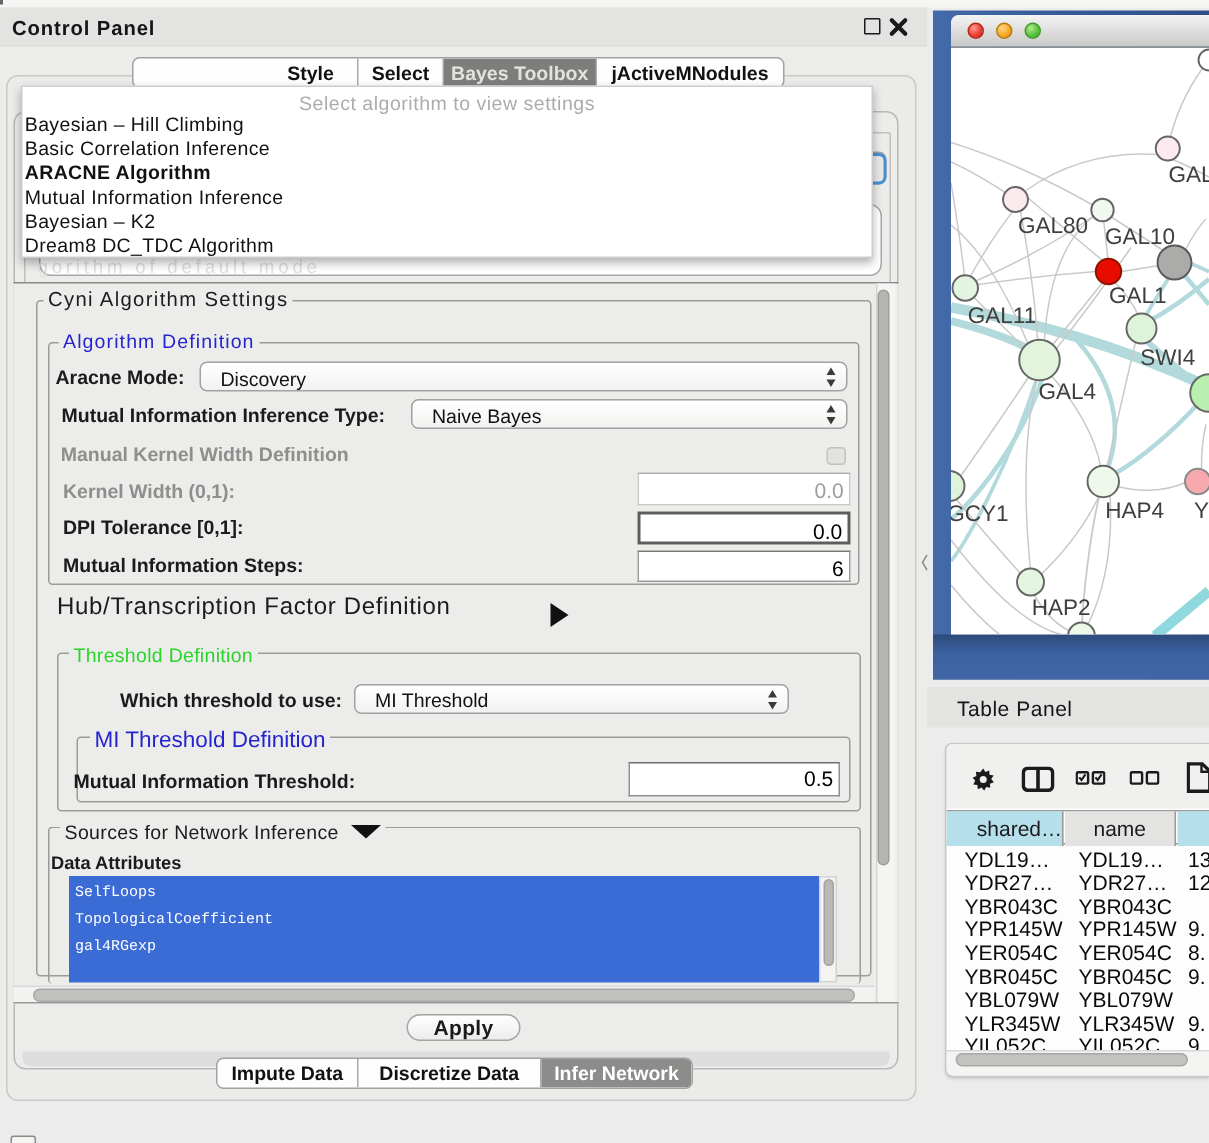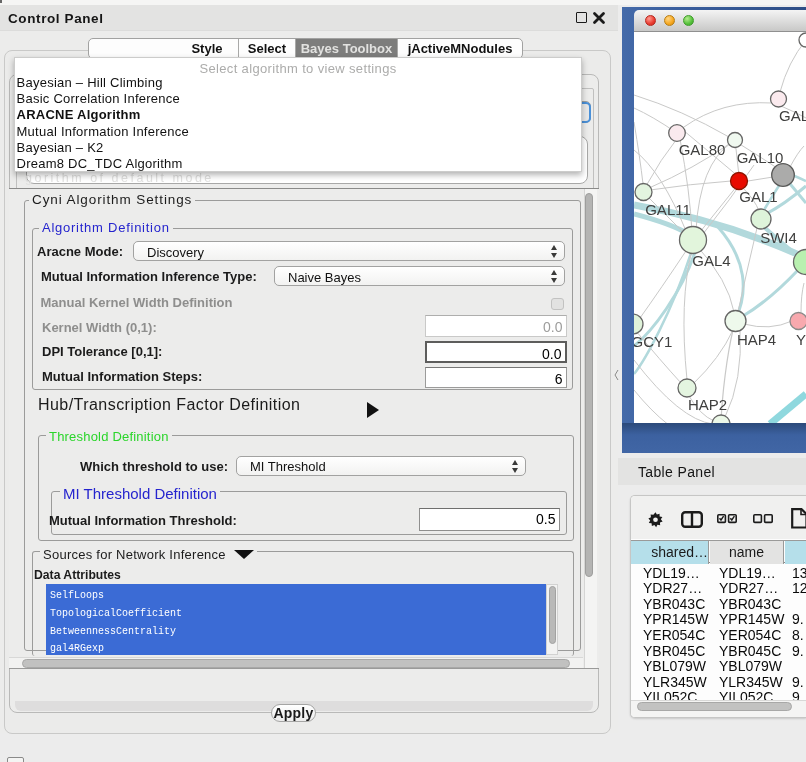--- a/index.html
+++ b/index.html
@@ -98,30 +98,34 @@
   <span class="abs" style="left:60px;top:479.5px;background:#ececeb;padding:0 3px;font-size:15px;color:#2524ce;">MI Threshold Definition</span>
   <span class="abs lbl" style="left:49px;top:507.5px;">Mutual Information Threshold:</span>
   <div class="abs fld" style="left:419px;top:502.5px;width:141px;height:23px;border:1px solid #8f8f8e;border-top-color:#6f6f6e;color:#000;line-height:21px;">0.5</div>
 
   <div class="abs" style="left:32px;top:545.5px;width:542px;height:105px;border:1px solid #9b9b9a;border-radius:3px;border-bottom:none;"></div>
   <span class="abs" style="left:40px;top:542.2px;background:#ececeb;padding:0 3px;font-size:13px;letter-spacing:0.25px;color:#1c1c1c;">Sources for Network Inference<span style="display:inline-block;width:0;height:0;border-top:9px solid #111;border-left:10px solid transparent;border-right:10px solid transparent;vertical-align:0px;margin-left:8px;"></span></span>
   <span class="abs lbl" style="left:34px;top:563px;font-size:12.2px;">Data Attributes</span>
   <div class="abs" style="left:46px;top:579px;width:500px;height:71px;background:#3b6bd5;color:#fff;font-size:10px;overflow:hidden;padding-top:3px;font-family:Liberation Mono, monospace;">
     <div style="height:17.75px;line-height:17.75px;padding-left:4px;">SelfLoops</div>
     <div style="height:17.75px;line-height:17.75px;padding-left:4px;">TopologicalCoefficient</div>
-    <div style="height:17.75px;line-height:17.75px;padding-left:4px;">BetweennessCentrality</div>
     <div style="height:17.75px;line-height:17.75px;padding-left:4px;">gal4RGexp</div>
   </div>
   <div class="abs" style="left:546px;top:579px;width:12px;height:71px;background:#f3f3f2;border:1px solid #d2d2d1;"></div>
   <div class="abs" style="left:548.5px;top:581px;width:7px;height:58px;background:#b9b9b8;border:1px solid #a2a2a1;border-radius:3.5px;"></div>
 
   <div class="abs" style="left:15px;top:696px;width:578px;height:10px;background:#dedddd;border-radius:0 0 6px 6px;"></div>
 
-  <div class="abs" style="left:271px;top:671px;width:45px;height:18px;border:1px solid #a5a5a4;border-radius:9px;background:linear-gradient(#ffffff,#ececec);text-align:center;font-size:14px;font-weight:bold;color:#1a1a1a;line-height:16.5px;letter-spacing:0.2px;margin-top:28px;">Apply</div>
-
+  <div class="abs" style="left:271px;top:671px;width:76px;height:18px;border:1px solid #a5a5a4;border-radius:9px;background:linear-gradient(#ffffff,#ececec);text-align:center;font-size:14px;font-weight:bold;color:#1a1a1a;line-height:16.5px;letter-spacing:0.2px;">Apply</div>
+
+  <div class="abs" style="left:144px;top:700px;height:21px;border:1px solid #a2a2a1;border-radius:5px;background:#fdfdfd;display:flex;overflow:hidden;font-size:13px;font-weight:bold;color:#111;">
+    <div style="width:94px;text-align:center;line-height:20px;border-right:1px solid #a9a9a8;">Impute Data</div>
+    <div style="width:122px;text-align:center;line-height:20px;border-right:1px solid #a9a9a8;">Discretize Data</div>
+    <div style="width:100px;text-align:center;line-height:20px;background:#8c8c8b;color:#fff;">Infer Network</div>
+  </div>
 
   <div class="abs" style="left:88px;top:33px;height:21px;border:1px solid #a2a2a1;border-radius:5px;background:#fdfdfd;display:flex;overflow:hidden;font-size:13px;font-weight:bold;color:#111;">
     <div style="width:87px;text-align:center;line-height:20px;border-right:1px solid #a9a9a8;margin-top:28px;"><svg width="12" height="12" style="vertical-align:-2px" viewBox="0 0 12 12">
             <path d="M3.5 3 L3 9 M3.5 3 L8.5 9.5" stroke="#9a9a9a" stroke-width="1"></path>
             <circle cx="3.5" cy="2.5" r="2" fill="#4db848" stroke="#2e7d32" stroke-width="0.8"></circle>
             <circle cx="2.8" cy="9.5" r="1.8" fill="#4db848" stroke="#2e7d32" stroke-width="0.8"></circle>
             <circle cx="8.8" cy="10" r="1.8" fill="#2e7d32"></circle>
           </svg> Network</div>
     <div style="width:63px;text-align:center;line-height:20px;border-right:1px solid #a9a9a8;">Style</div>
     <div style="width:57px;text-align:center;line-height:20px;border-right:1px solid #a9a9a8;">Select</div>

